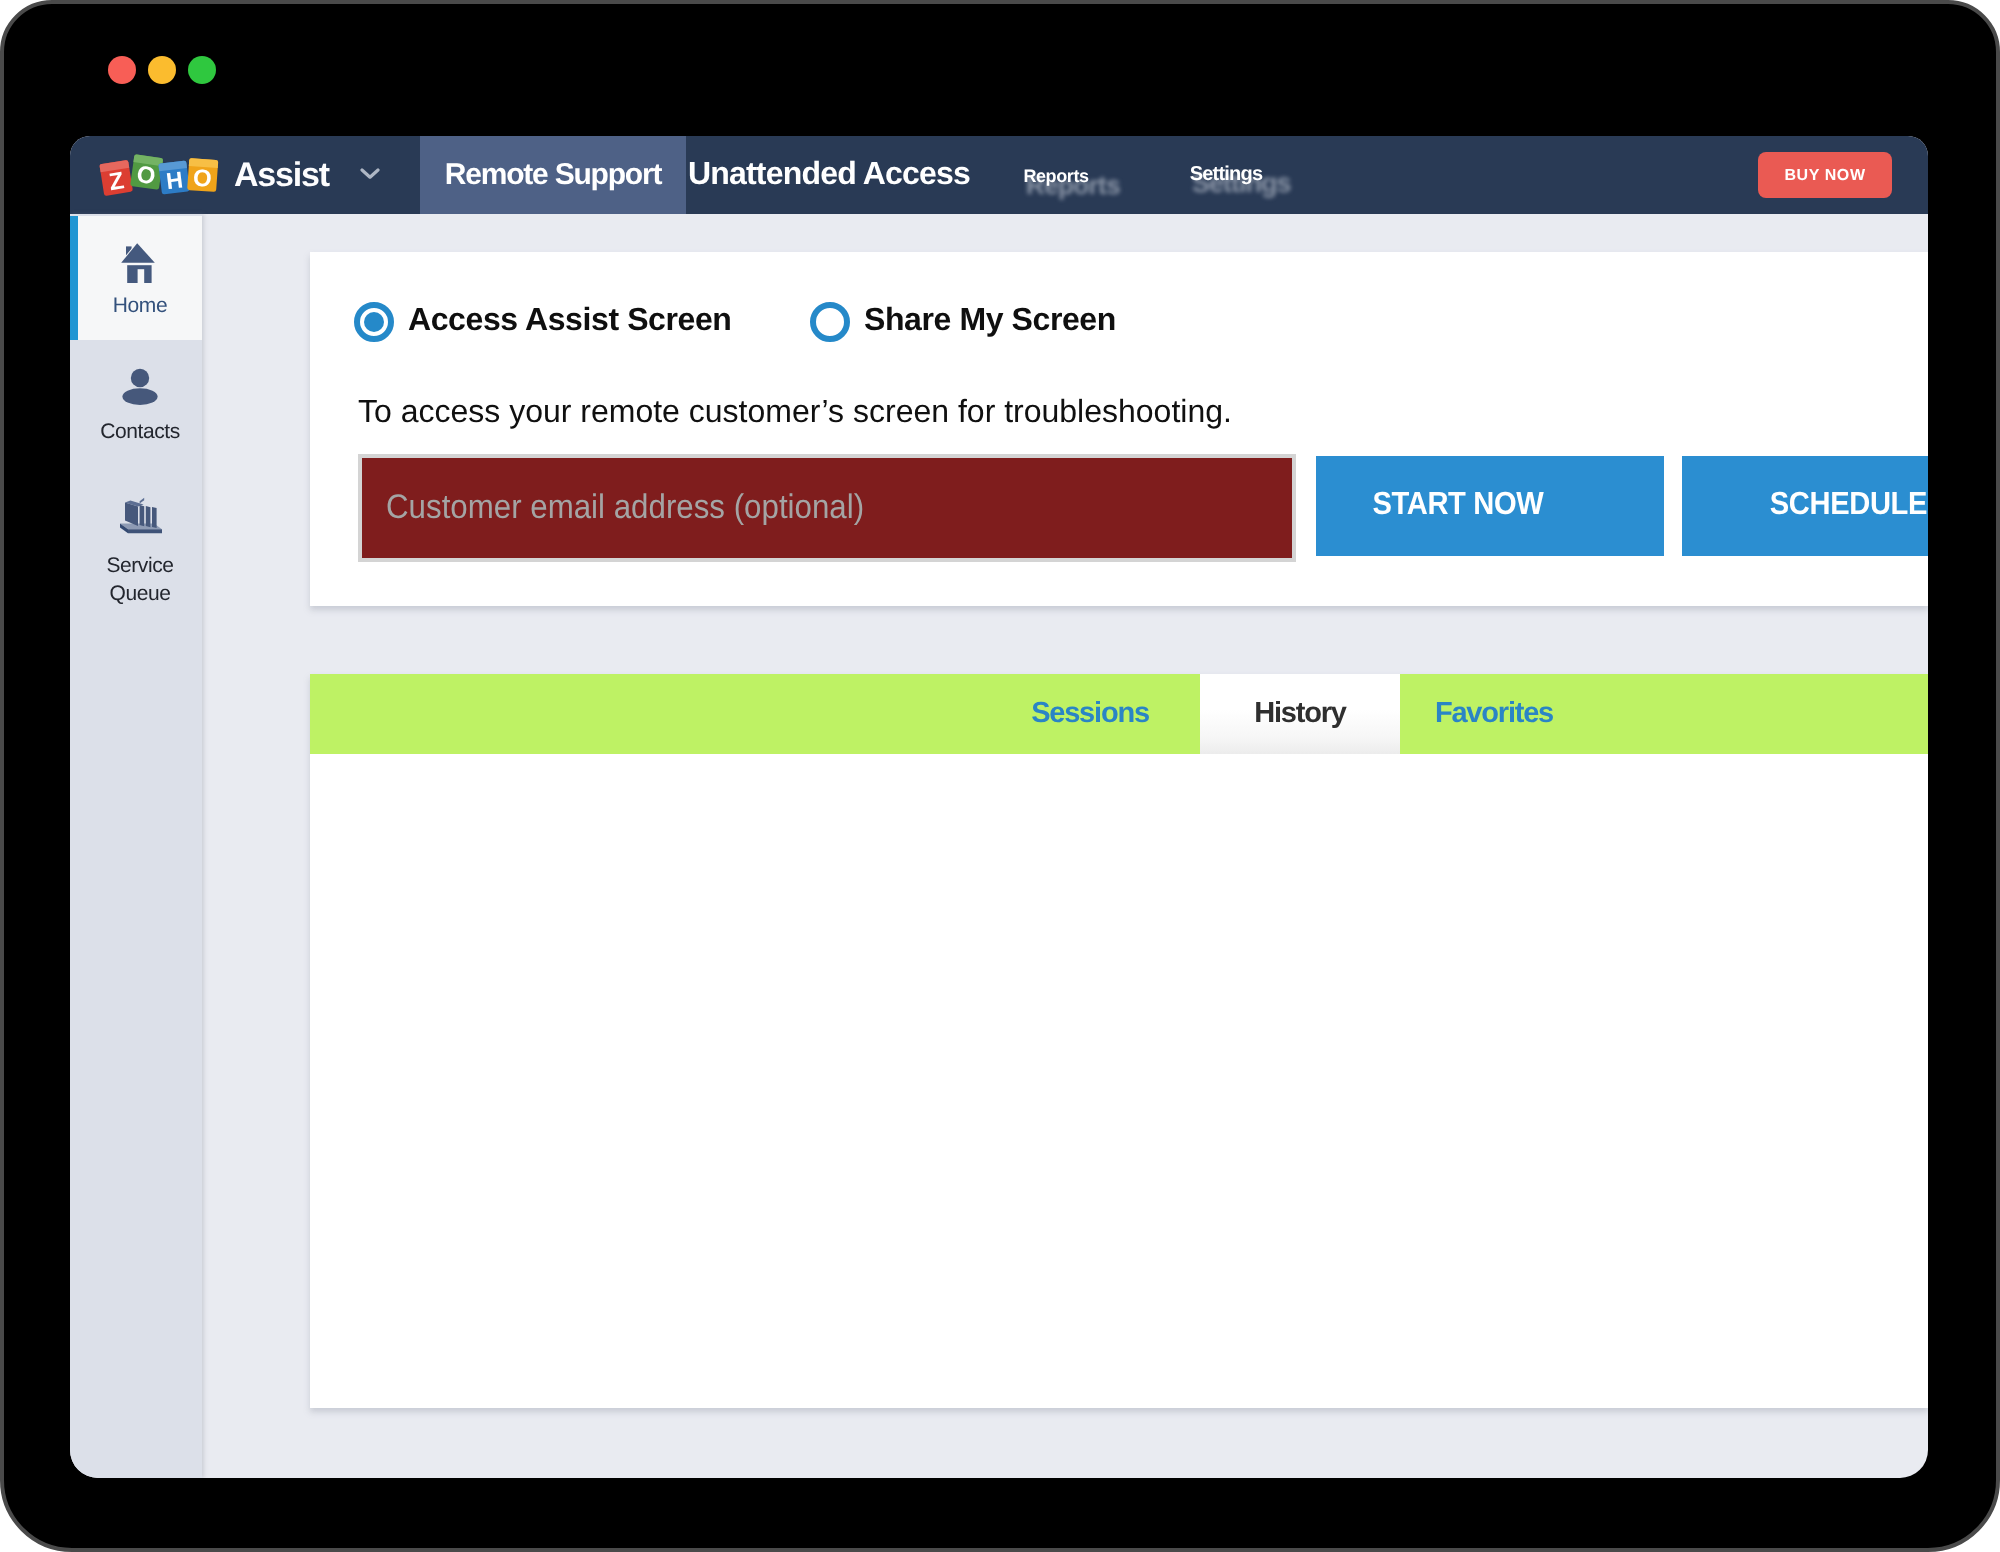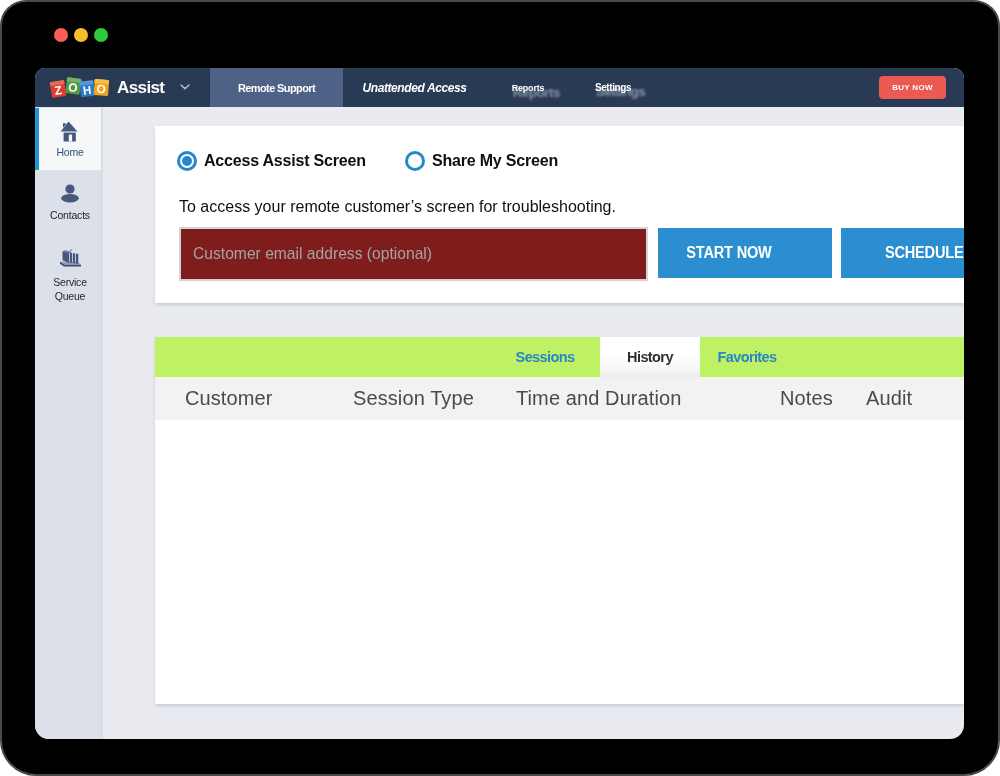--- a/index.html
+++ b/index.html
@@ -71,22 +71,22 @@
       <g transform="rotate(4 69 19)">
           <rect x="62" y="9.5" width="14.5" height="16" rx="1.2" fill="#f0a41a"></rect>
           <path d="M62 10.7a1.2 1.2 0 0 1 1.2-1.2h12.1a1.2 1.2 0 0 1 1.2 1.2v2.8h-14.5z" fill="#f7bf45"></path>
           <text x="69.2" y="23.1" font-size="12" font-weight="700" fill="#fff" text-anchor="middle" font-family="Liberation Sans">O</text>
         </g>
     </svg>
     <div class="assist">Assist</div>
     <svg class="caret" width="10" height="6" viewBox="0 0 10 6">
         <path d="M1 1l4 3.6L9 1" stroke="#aeb6c4" stroke-width="1.6" fill="none" stroke-linecap="round" stroke-linejoin="round"></path>
       </svg>
-    <div class="navitem" style="left:175px; width:133px; font-size:11px; letter-spacing:-0.6px;">Remote Support</div>
-    <div class="navitem" style="left:287px; width:185px; font-size:12px; letter-spacing:-0.4px;font-style:italic;">Unattended Access</div>
+    <div class="navitem" style="left:175px; width:133px; font-size:15px; letter-spacing:-0.6px;">Remote Support</div>
+    <div class="navitem" style="left:287px; width:185px; font-size:16px; letter-spacing:-0.4px;">Unattended Access</div>
     <div class="ghost" style="left:478px; top:17px; font-size:13px; letter-spacing:-0.3px;">Reports</div>
     <div class="navitem" style="left:470px; width:46px; font-size:9px; letter-spacing:-0.2px;">Reports</div>
     <div class="ghost" style="left:561px; top:16px; font-size:13.5px; letter-spacing:-0.5px;">Settings</div>
     <div class="navitem" style="left:552px; width:52px; font-size:10px; letter-spacing:-0.4px;">Settings</div>
     <div class="buynow">BUY NOW</div>
   </div>
 
   <div class="sidebar">
     <div class="home-active"></div>
     <div class="side-item" style="top:13px;">
@@ -144,21 +144,14 @@
       </div>
   </div>
 
   <div class="panel2">
     <div class="tabs">
       <div class="histtab"></div>
       <div class="tabtext" style="left:350px; width:80px; color:#2a85c5;">Sessions</div>
       <div class="tabtext" style="left:445px; width:100px; color:#2f2f2f;">History</div>
       <div class="tabtext" style="left:552px; width:80px; color:#2a85c5;">Favorites</div>
     </div>
-    <div class="thead">
-      <div class="th" style="left:30px;">Customer</div>
-      <div class="th" style="left:198px;">Session Type</div>
-      <div class="th" style="left:361px;">Time and Duration</div>
-      <div class="th" style="left:625px;">Notes</div>
-      <div class="th" style="left:711px;">Audit</div>
-    </div>
   </div>
 </div>
 
 </body></html>

